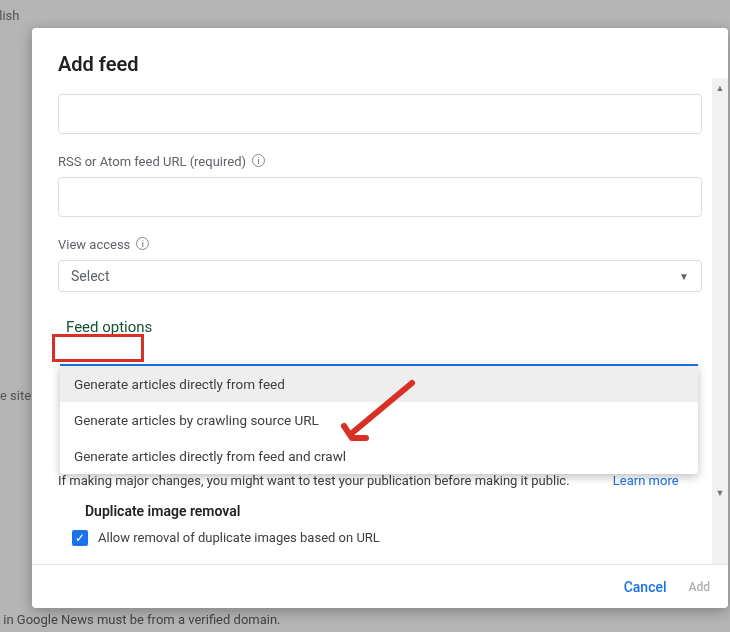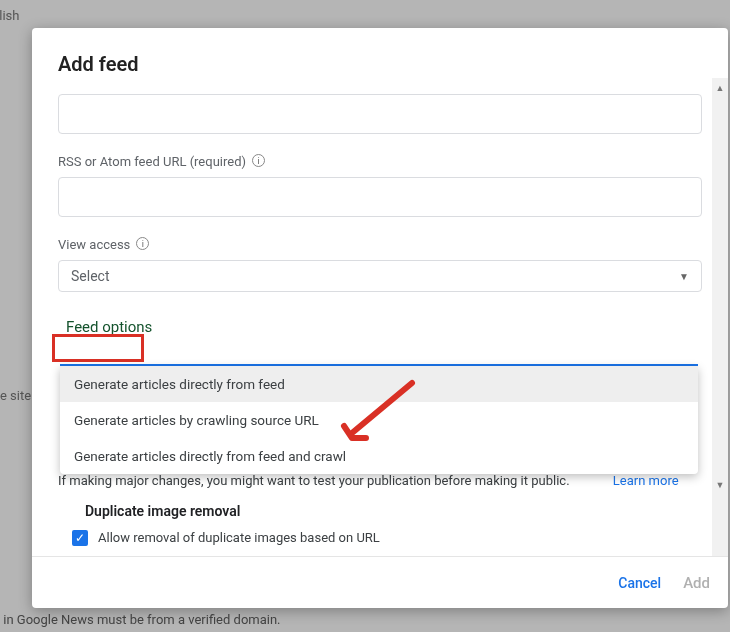--- a/index.html
+++ b/index.html
@@ -110,27 +110,27 @@
   }
   .cb1-row { top:502px; }
   .cb {
     width:16px; height:16px; border:2px solid #5f6368; border-radius:2px;
     display:inline-flex; align-items:center; justify-content:center;
     flex-shrink:0;
   }
   .cb.checked { background:#1a73e8; border-color:#1a73e8; color:#fff; font-size:12px; }
 
   .modal-footer {
-    height:52px;
+    height:44px;
     border-top:1px solid #e5e5e5;
     display:flex; justify-content:flex-end; align-items:center;
     padding:0 18px; gap:22px;
   }
   .btn-cancel { color:#1a73e8; font-size:14px; font-weight:500; cursor:pointer; }
-  .btn-add { color:#b0b0b0; font-size:15px; font-weight:500; cursor:default; }
+  .btn-add { color:#b0b0b0; font-size:12px; font-weight:500; cursor:default; }
 
   
   .arrow-svg {
     position:absolute;
     left:300px; top:350px;
     width:90px; height:70px;
     z-index:3; pointer-events:none;
   }
 </style>
 </head>

